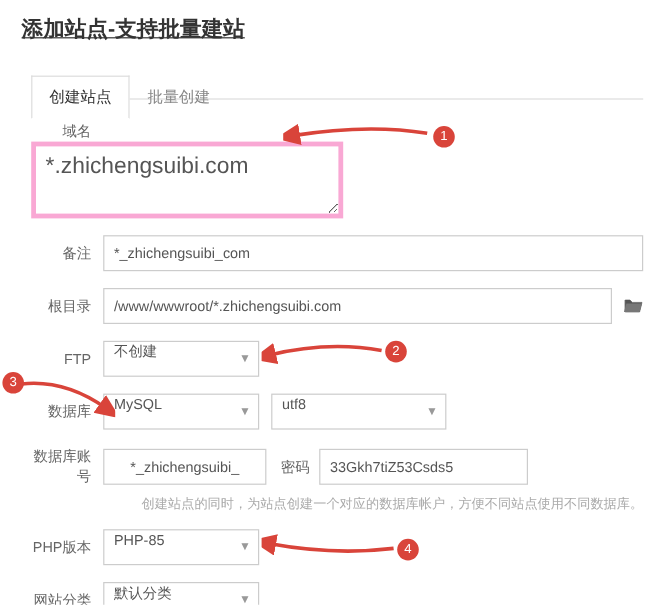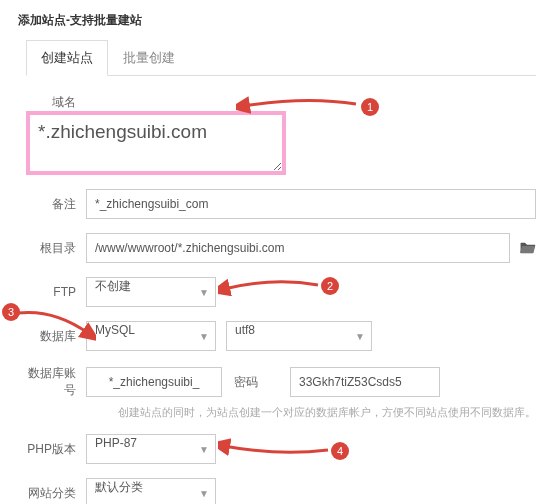--- a/index.html
+++ b/index.html
@@ -1,20 +1,20 @@
 <!DOCTYPE html>
 <html><head>
 <meta charset="utf-8">
 <style>
 * { box-sizing: border-box; margin: 0; padding: 0; }
 body { font-family: "Microsoft YaHei", Arial, sans-serif; font-size: 12px; color: #333; background: #fff; width: 554px; height: 504px; }
-.modal-title { font-size: 12px; font-weight: bold; padding: 12px 18px 10px; }
+.modal-title { font-size: 18px; font-weight: bold; padding: 12px 18px 10px; text-decoration: underline; }
 .panel { padding: 0 18px 18px 26px; }
 .tabs { border-bottom: 1px solid #ddd; display: flex; margin-bottom: 18px; }
-.tab { padding: 8px 14px; font-size: 13px; border: 1px solid transparent; position: relative; top: 1px; cursor: pointer; color: #888; }
+.tab { padding: 8px 14px; font-size: 13px; border: 1px solid transparent; position: relative; top: 17px; cursor: pointer; color: #888; }
 .tab.active { border: 1px solid #ddd; border-bottom: 1px solid #fff; background: #fff; color: #333; }
 .row { display: flex; align-items: center; margin-bottom: 14px; position: relative; }
 .row.tall { align-items: flex-start; flex-direction: column; }
 .label { width: 60px; text-align: right; padding-right: 10px; font-size: 12px; color: #666; flex-shrink: 0; }
 .textarea { flex: 1; height: 82px; border: 4px solid #f9a8d4; padding: 6px 8px; font-size: 19px; font-family: inherit; resize: both; color: #555; outline: none; }
 .input { height: 30px; border: 1px solid #ccc; padding: 0 8px; font-size: 12px; color: #555; outline: none; }
 .input.flex { flex: 1; }
 .folder-icon { margin-left: 10px; color: #555; cursor: pointer; }
 .select { height: 30px; border: 1px solid #ccc; padding: 0 22px 12px 8px; font-size: 12px; color: #555; background: #fff; display: flex; align-items: center; position: relative; cursor: pointer; min-width: 110px; }
 .select .caret { position: absolute; right: 6px; top: 50%; transform: translateY(-50%); color: #999; font-size: 10px; }
@@ -102,28 +102,28 @@
           </marker>
         </defs>
       <path d="M4,8 Q40,4 74,28" stroke="#d9443a" stroke-width="3" fill="none" marker-end="url(#ah3)"></path>
     </svg>
   </div>
 
   <div class="row">
     <div class="label">数据库账号</div>
     <input class="input" style="width: 136px; text-align: center;" value="*_zhichengsuibi_">
     <span class="small-label">密码</span>
-    <input class="input" style="width: 150px; margin-left: 24px;" value="33Gkh7tiZ53Csds5">
+    <input class="input" style="width: 174px;" value="33Gkh7tiZ53Csds5">
   </div>
   <div class="hint">创建站点的同时，为站点创建一个对应的数据库帐户，方便不同站点使用不同数据库。</div>
 
   <div class="row">
     <div class="label">PHP版本</div>
     <div class="select" style="width:130px">
-      <span>PHP-87</span>
+      <span>PHP-85</span>
       <span class="caret">▼</span>
     </div>
     <div class="badge" style="top:8px; left:305px;">4</div>
     <svg class="arrow-svg" style="top:2px; left:192px;" width="118" height="26">
       <defs>
           <marker id="ah4" markerWidth="8" markerHeight="8" refX="2" refY="3" orient="auto">
             <path d="M0,0 L0,6 L7,3 z" fill="#d9443a"></path>
           </marker>
         </defs>
       <path d="M110,14 Q60,20 6,10" stroke="#d9443a" stroke-width="3" fill="none" marker-end="url(#ah4)"></path>

